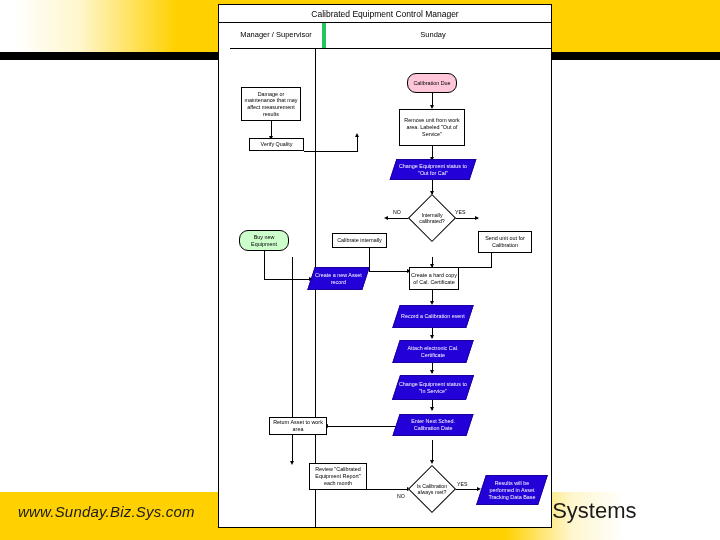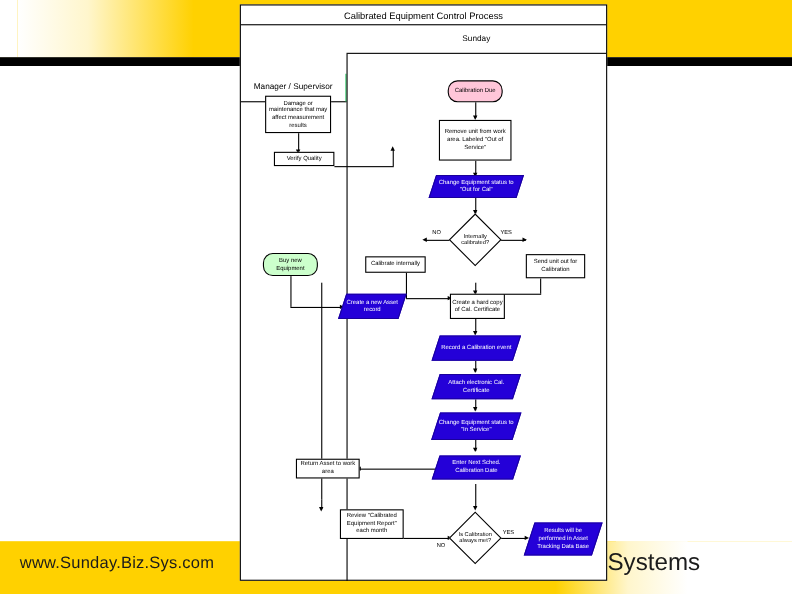--- a/index.html
+++ b/index.html
@@ -10,31 +10,31 @@
   .deco-top-white-left{position:absolute;left:0;top:0;width:16px;height:52px;background:#ffffff;}
   .deco-top-fade{position:absolute;left:16px;top:0;width:160px;height:52px;
       background:linear-gradient(90deg,#ffffff 0%,#fff6cc 40%,#FFD100 100%);}
   .deco-black-bar{position:absolute;left:0;top:52px;width:720px;height:8px;background:#000000;}
   .deco-white-body{position:absolute;left:0;top:60px;width:720px;height:432px;background:#ffffff;}
   .deco-bottom-yellow{position:absolute;left:0;top:492px;width:720px;height:48px;background:#FFD100;}
   .deco-bottom-white-right{position:absolute;left:560px;top:492px;width:160px;height:48px;background:#ffffff;}
   .deco-bottom-fade{position:absolute;left:505px;top:492px;width:120px;height:48px;
       background:linear-gradient(90deg,#FFD100 0%,#fff6cc 55%,#ffffff 100%);}
 
-  .footer-url{position:absolute;left:18px;top:503px;font-size:15px;color:#1b1b1b;letter-spacing:.2px;}
+  .footer-url{position:absolute;left:18px;top:503px;font-size:15px;color:#1b1b1b;letter-spacing:.2px;font-style:italic;}
   .footer-brand{position:absolute;left:392px;top:498px;font-size:22px;color:#1b1b1b;white-space:nowrap;}
 
   
   .diagram{position:absolute;left:218px;top:4px;width:334px;height:524px;background:#ffffff;
       border:1px solid #000;box-sizing:border-box;}
   .dg-title{position:absolute;left:0;top:0;width:100%;height:18px;line-height:18px;text-align:center;
       font-size:8.5px;color:#000;border-bottom:1px solid #000;box-sizing:border-box;}
   .lane-head{position:absolute;top:18px;height:26px;border-bottom:1px solid #000;box-sizing:border-box;
       display:flex;align-items:center;justify-content:center;text-align:center;font-size:7.5px;line-height:1.15;}
-  .lane-head.l1{left:0;width:96px;border-right:1px solid #22c55e;margin-top:44px;}
+  .lane-head.l1{left:11px;width:96px;border-right:4px solid #22c55e;}
   .lane-head.l2{left:96px;width:236px;}
   .lane-div{position:absolute;left:96px;top:44px;width:1px;height:479px;background:#000;}
 
   
   .node{position:absolute;box-sizing:border-box;display:flex;align-items:center;justify-content:center;
       text-align:center;font-size:5.4px;line-height:1.25;color:#000;padding:1px;}
   .proc{background:#ffffff;border:1px solid #000;}
   .data{background:#2400D8;color:#ffffff;border:1px solid #1a009c;transform:skewX(-18deg);}
   .data > span{display:block;transform:skewX(18deg);}
   .term-pink{background:#FFC6D9;border:1px solid #000;border-radius:9px;}
@@ -65,21 +65,21 @@
 <div class="deco-white-body"></div>
 <div class="deco-bottom-yellow"></div>
 <div class="deco-bottom-white-right"></div>
 <div class="deco-bottom-fade"></div>
 
 <div class="footer-url">www.Sunday.Biz.Sys.com</div>
 <div class="footer-brand">Sunday Biz Sys Systems</div>
 
 <div class="diagram">
 
-  <div class="dg-title">Calibrated Equipment Control Process</div>
+  <div class="dg-title">Calibrated Equipment Control Manager</div>
 
   <div class="lane-head l1">
     <span>Manager / Supervisor</span>
   </div>
   <div class="lane-head l2">
     <span>Sunday</span>
   </div>
   <div class="lane-div"></div>
 
   <div class="ln lnv" style="left:213px;top:88px;height:14px;"></div>

